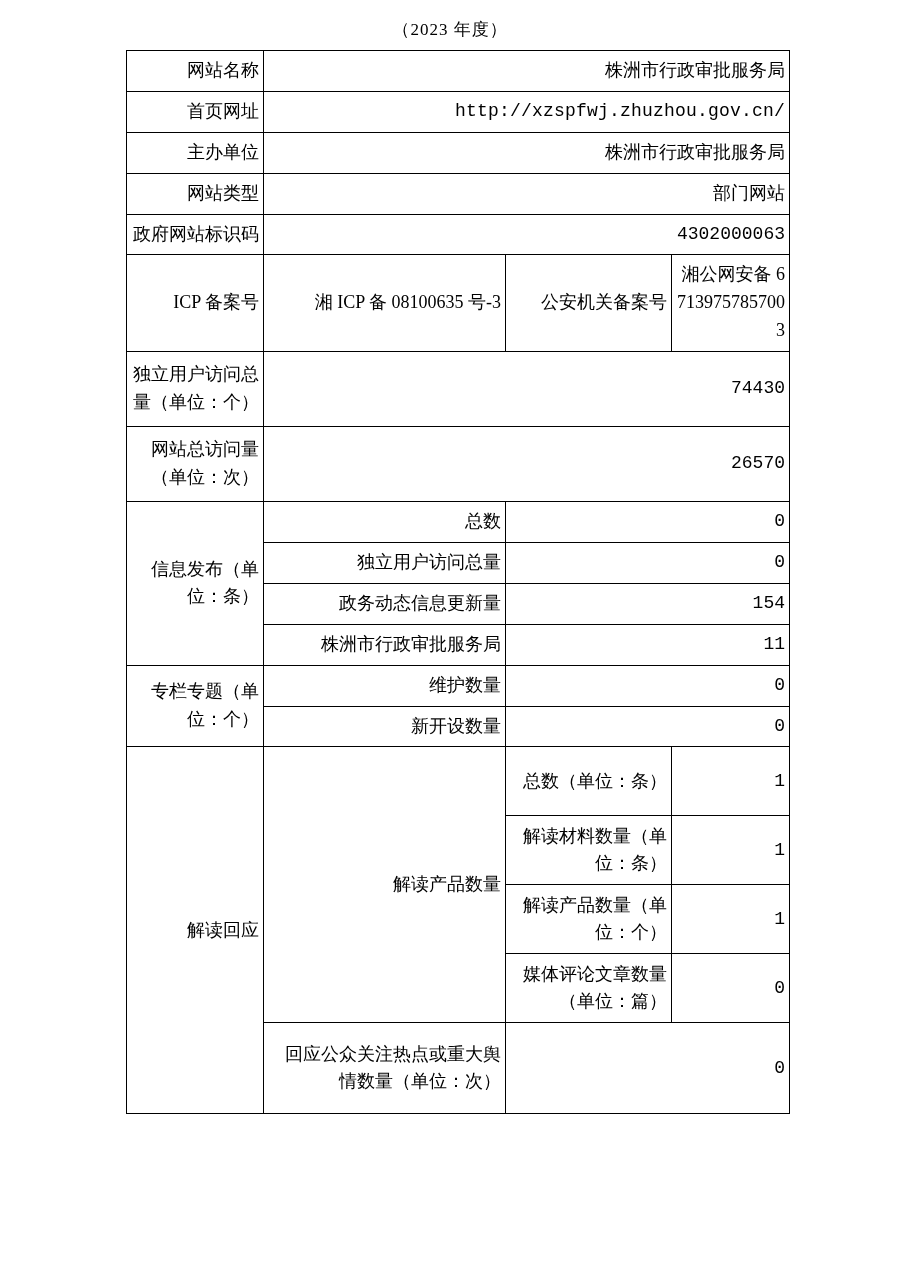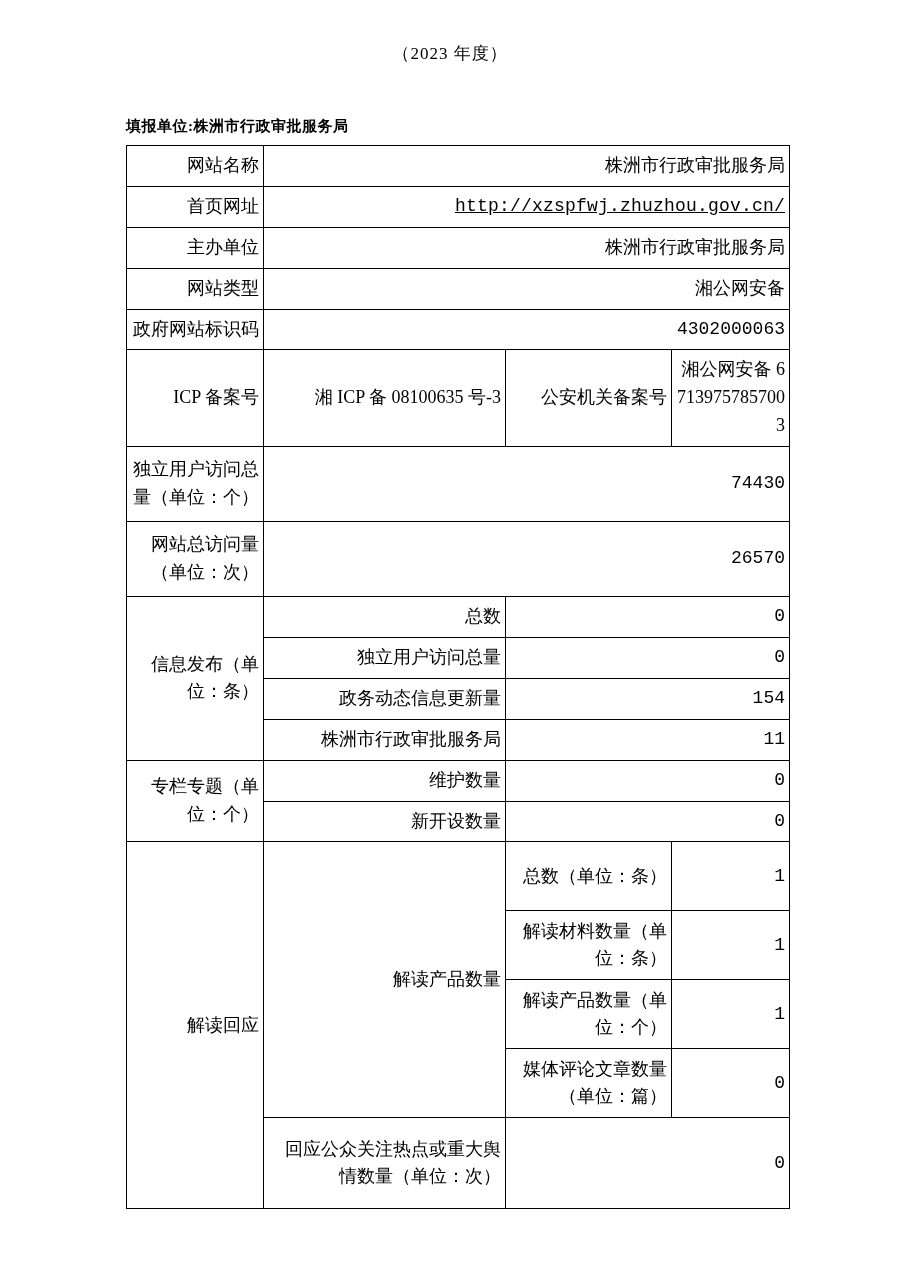--- a/index.html
+++ b/index.html
@@ -25,21 +25,21 @@
     text-align: center;
     font-size: 30px;
     font-weight: bold;
     letter-spacing: 2px;
     margin-top: 118px;
     font-family: "Liberation Sans", "DejaVu Sans", sans-serif;
   }
   .doc-subtitle {
     text-align: center;
     font-size: 17px;
-    margin-top: 42px;
+    margin-top: 18px;
     letter-spacing: 1px;
   }
   .reporter-line {
     margin-top: 52px;
     margin-left: 126px;
     font-size: 15px;
     font-weight: bold;
     letter-spacing: 0.5px;
   }
   table.main {
@@ -58,37 +58,35 @@
     line-height: 1.55;
     word-break: break-all;
   }
   td.label {
     width: 137px;
   }
   .url {
     font-family: "Liberation Mono", "DejaVu Sans Mono", monospace;
     font-size: 13.5px;
     letter-spacing: 0.2px;
-    text-decoration: underline;
   }
   .mono {
     font-family: "Liberation Mono", "DejaVu Sans Mono", monospace;
     font-size: 13.5px;
   }
   .tall {
     height: 56px;
   }
 </style>
 </head>
 <body>
 
 <div class="page">
 
   <div class="doc-subtitle">（2023 年度）</div>
-  <div class="reporter-line">填报单位:株洲市行政审批服务局</div>
 
   <table class="main">
     <colgroup>
       <col style="width:137px">
       <col style="width:132px">
       <col style="width:110px">
       <col style="width:166px">
       <col style="width:118px">
     </colgroup>
     <tbody>
@@ -99,21 +97,21 @@
       <tr>
         <td class="label">首页网址</td>
         <td colspan="4" class="url">http://xzspfwj.zhuzhou.gov.cn/</td>
       </tr>
       <tr>
         <td class="label">主办单位</td>
         <td colspan="4">株洲市行政审批服务局</td>
       </tr>
       <tr>
         <td class="label">网站类型</td>
-        <td colspan="4">湘公网安备</td>
+        <td colspan="4">部门网站</td>
       </tr>
       <tr>
         <td class="label">政府网站标识码</td>
         <td colspan="4" class="mono">4302000063</td>
       </tr>
       <tr>
         <td class="label" style="height:78px">ICP 备案号</td>
         <td colspan="2">湘 ICP 备 08100635 号-3</td>
         <td>公安机关备案号</td>
         <td>湘公网安备 67139757857003</td>

